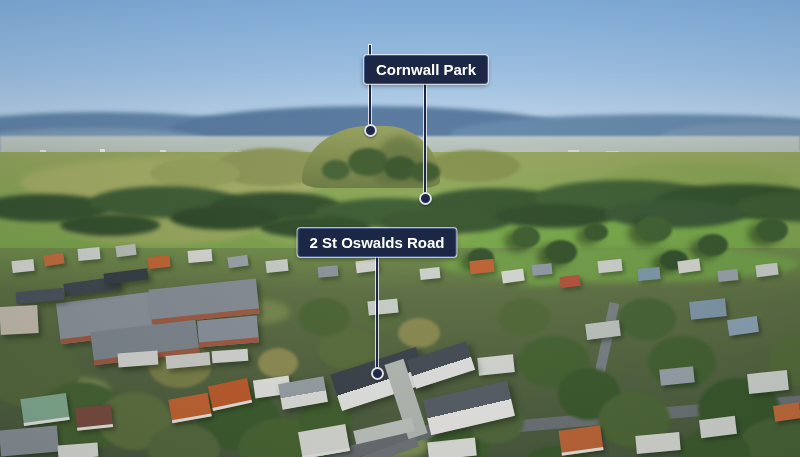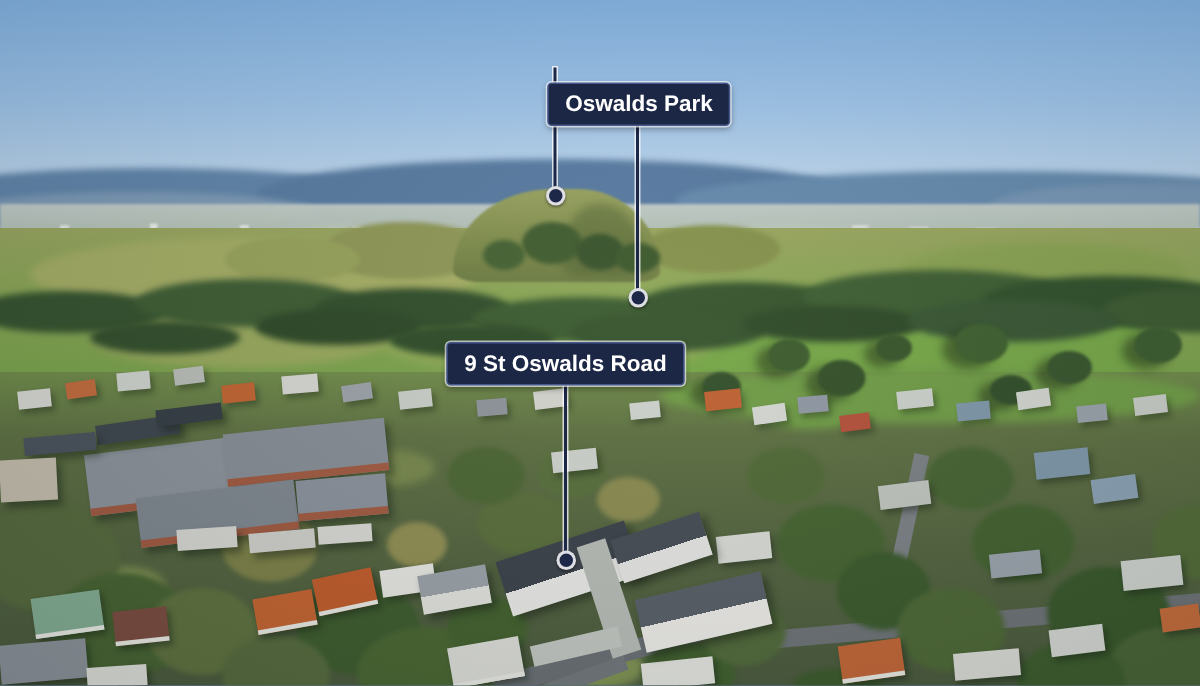--- a/index.html
+++ b/index.html
@@ -251,19 +251,19 @@
 
   <div class="tint"></div>
 
   <div class="layer" style="pointer-events:auto;">
 
     <div class="leader" style="left:369px;top:45px;height:85px;"></div>
     <div class="dot" style="left:364px;top:124px;"></div>
 
     <div class="leader" style="left:424px;top:79px;height:119px;"></div>
     <div class="dot" style="left:419px;top:192px;"></div>
-    <div class="callout" style="left:426px;top:55px;">Oswalds Park</div>
+    <div class="callout" style="left:426px;top:55px;">Cornwall Park</div>
 
     <div class="leader" style="left:376px;top:252px;height:121px;"></div>
     <div class="dot" style="left:371px;top:367px;"></div>
-    <div class="callout" style="left:377px;top:228px;">9 St Oswalds Road</div>
+    <div class="callout" style="left:377px;top:228px;">2 St Oswalds Road</div>
   </div>
 </div>
 
 </body></html>

